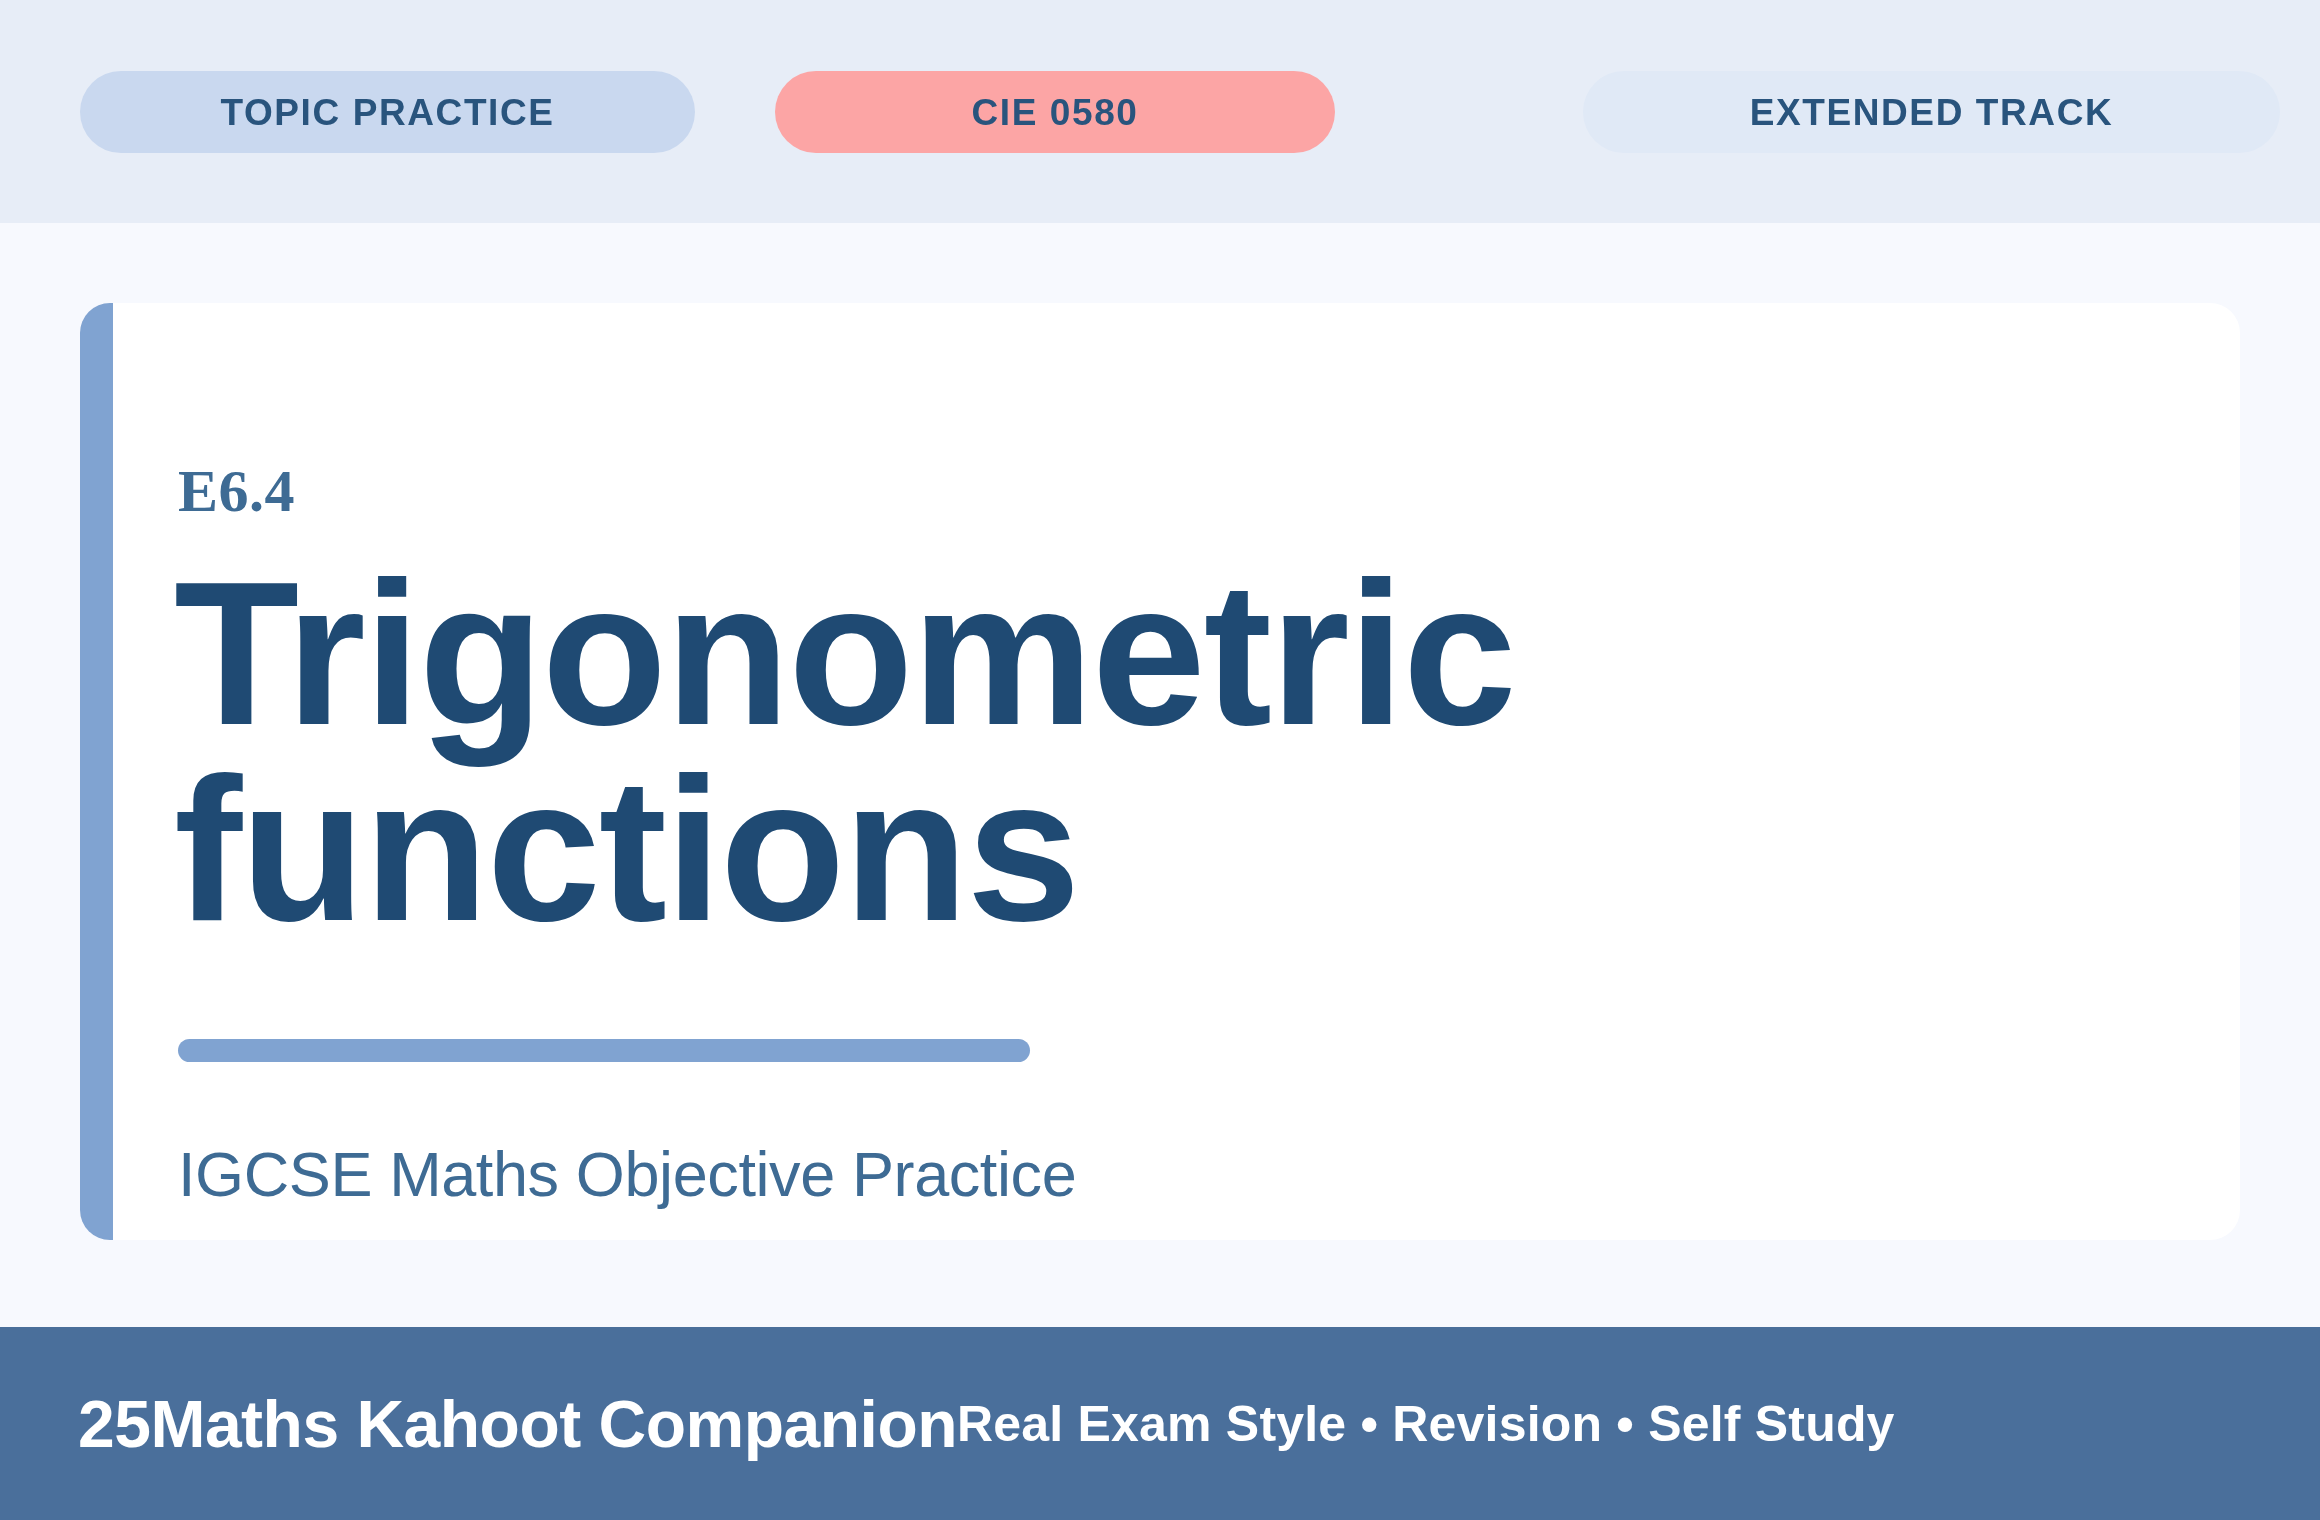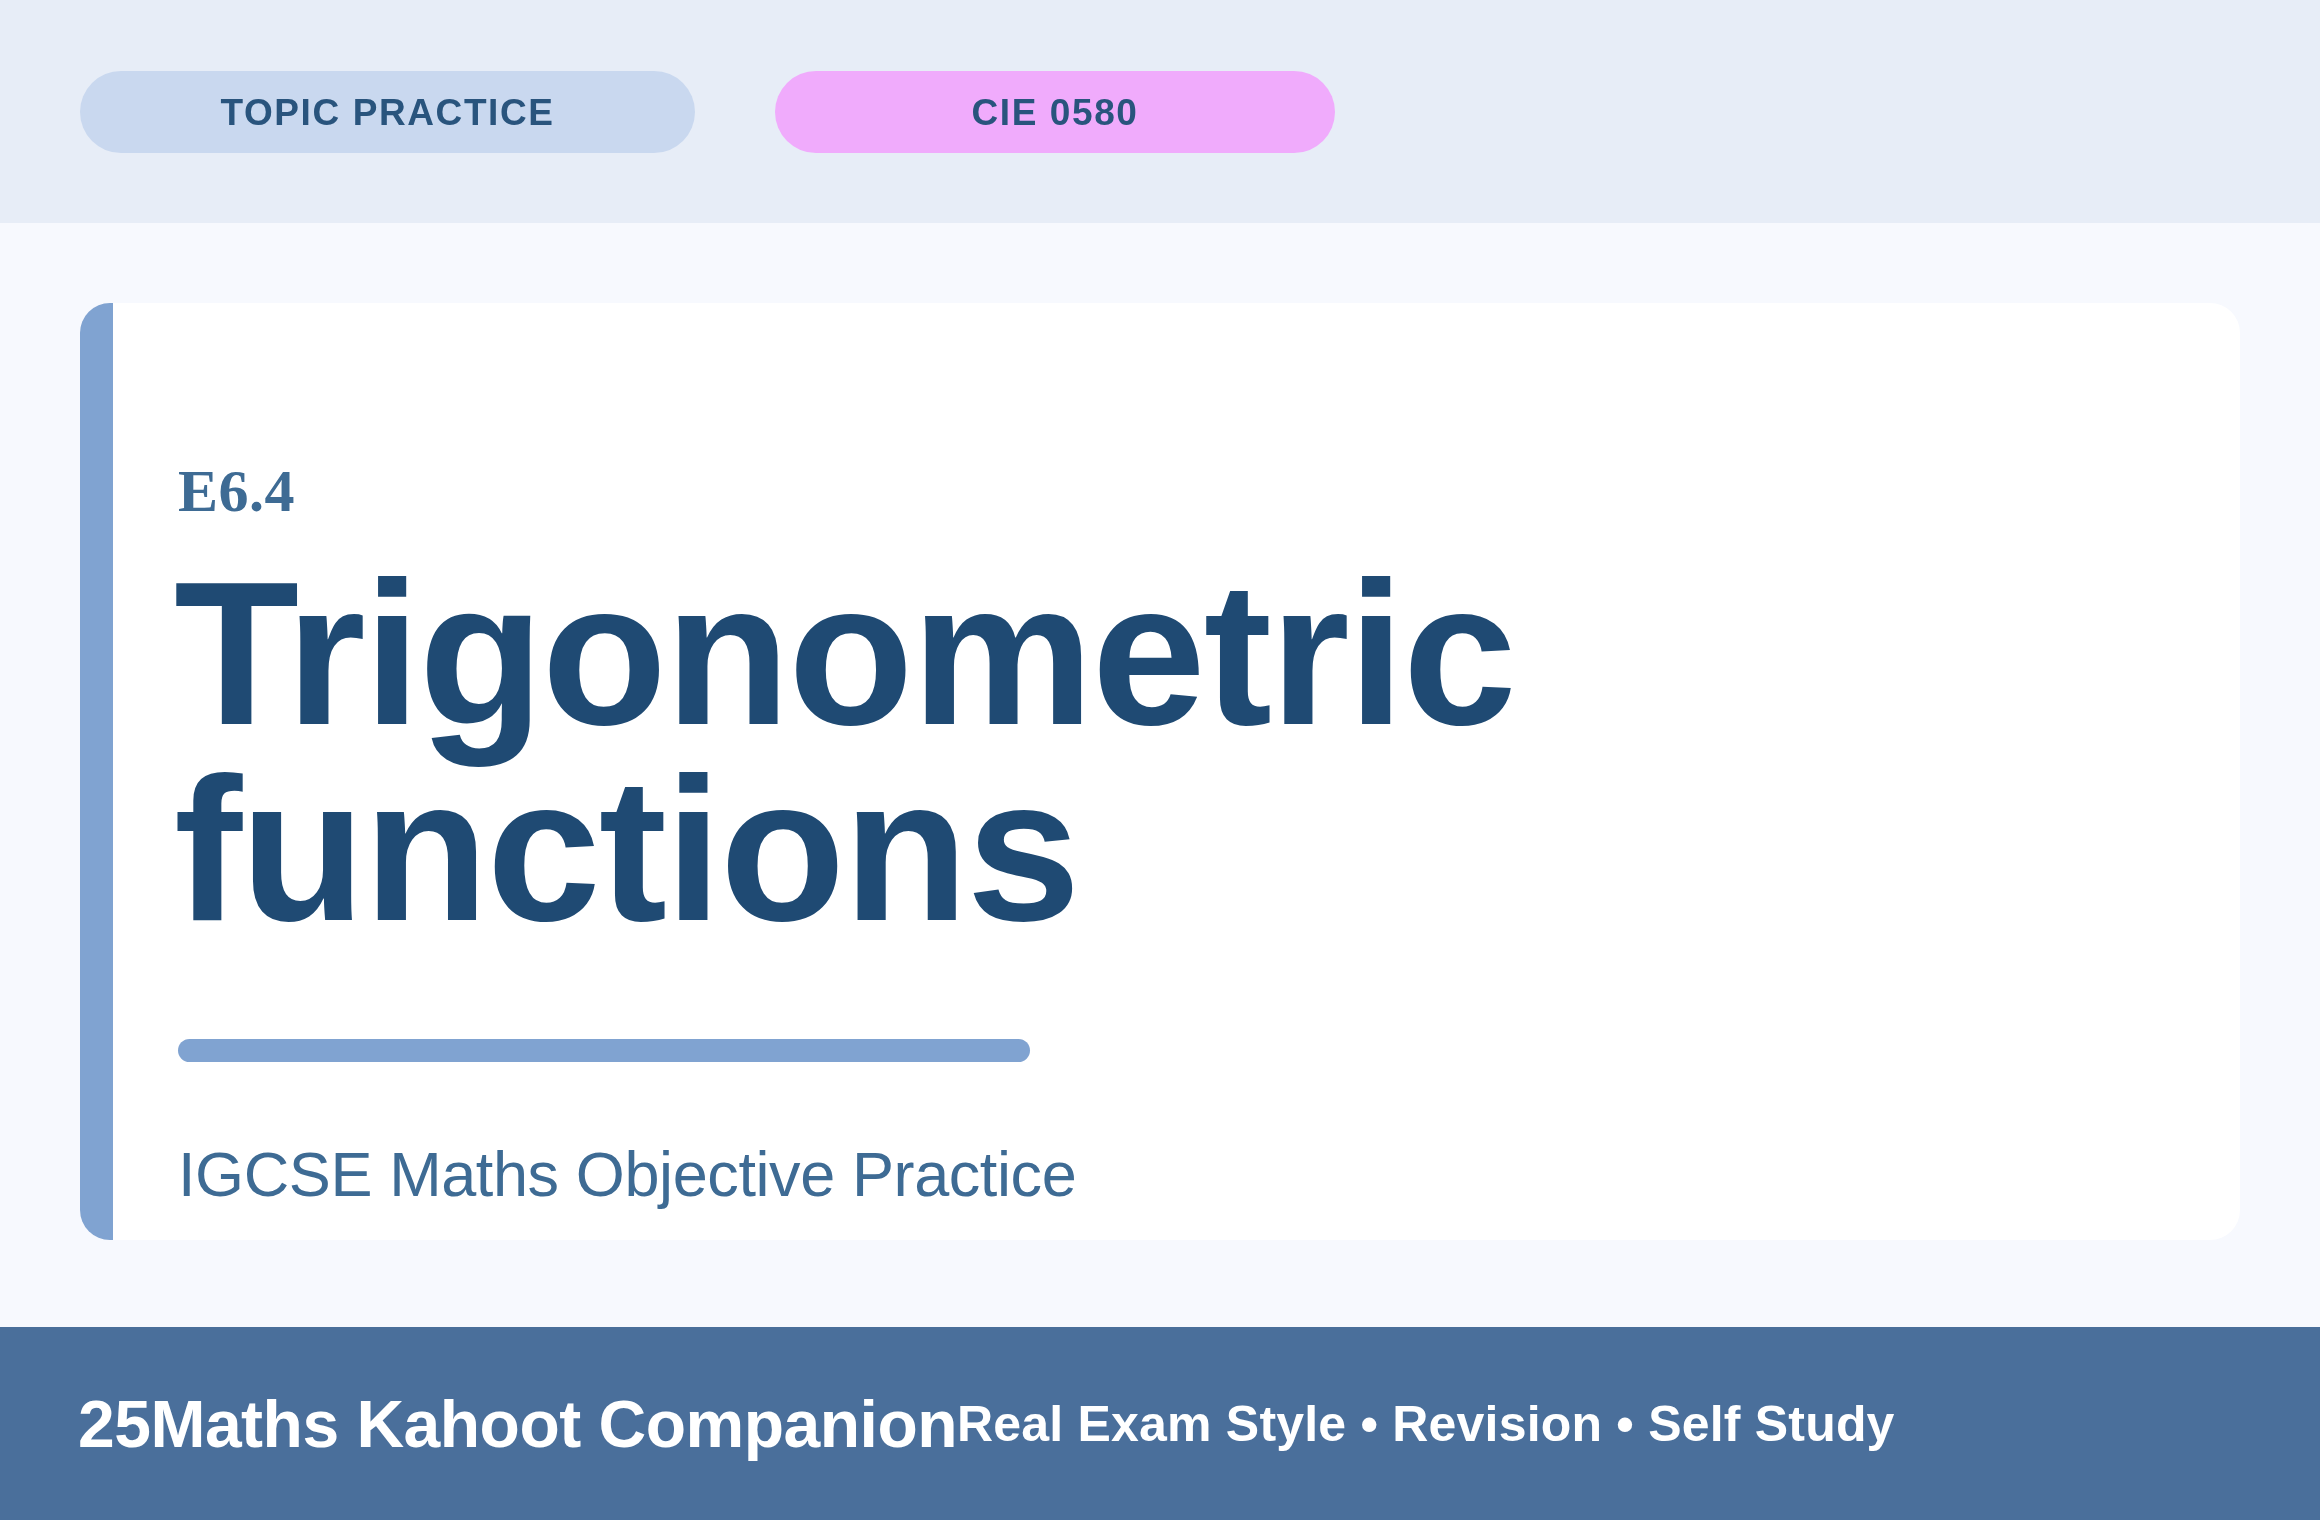--- a/index.html
+++ b/index.html
@@ -52,21 +52,21 @@
   }
   .pill-label {
     font-size: 37px;
     font-weight: 700;
     letter-spacing: 1.6px;
     color: #29547d;
     white-space: nowrap;
     line-height: 1;
   }
   #pill-0 { left: 80px;   width: 615px; background: #c9d8ef; }
-  #pill-1 { left: 775px;  width: 560px; background: #f0abfc; }
+  #pill-1 { left: 775px;  width: 560px; background: #fca5a5; }
   #pill-2 { left: 1583px; width: 697px; background: #e0e9f6; }
 
   
   .card {
     position: absolute;
     left: 80px;
     top: 303px;
     width: 2160px;
     height: 937px;
     background: #ffffff;
@@ -172,20 +172,23 @@
 <div class="slide">
 
   <div class="header-band"></div>
   <div class="pill-row">
     <div class="pill" id="pill-0">
       <span class="pill-label">TOPIC PRACTICE</span>
     </div>
     <div class="pill" id="pill-1">
       <span class="pill-label">CIE 0580</span>
     </div>
+    <div class="pill" id="pill-2">
+      <span class="pill-label">EXTENDED TRACK</span>
+    </div>
   </div>
 
   <div class="card">
     <div class="accent-bar"></div>
     <div class="card-body">
       <div class="eyebrow">E6.4</div>
       <div class="title">Trigonometric
 functions</div>
       <div class="divider"></div>
       <div class="subtitle">IGCSE Maths Objective Practice</div>

